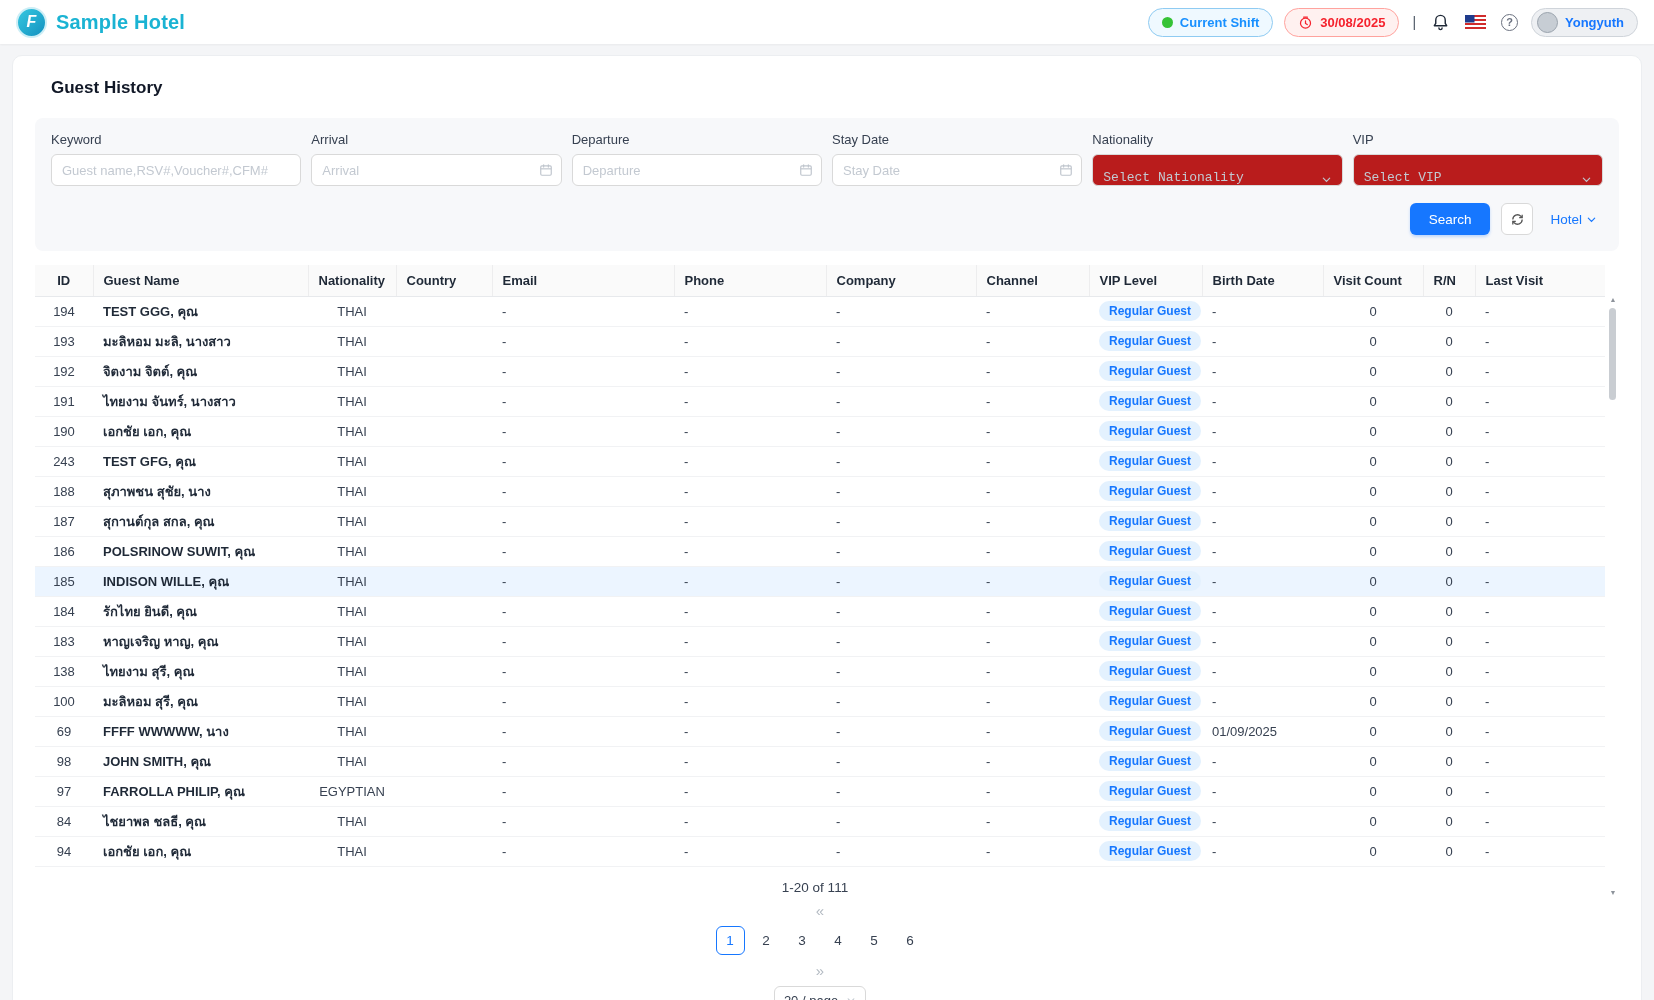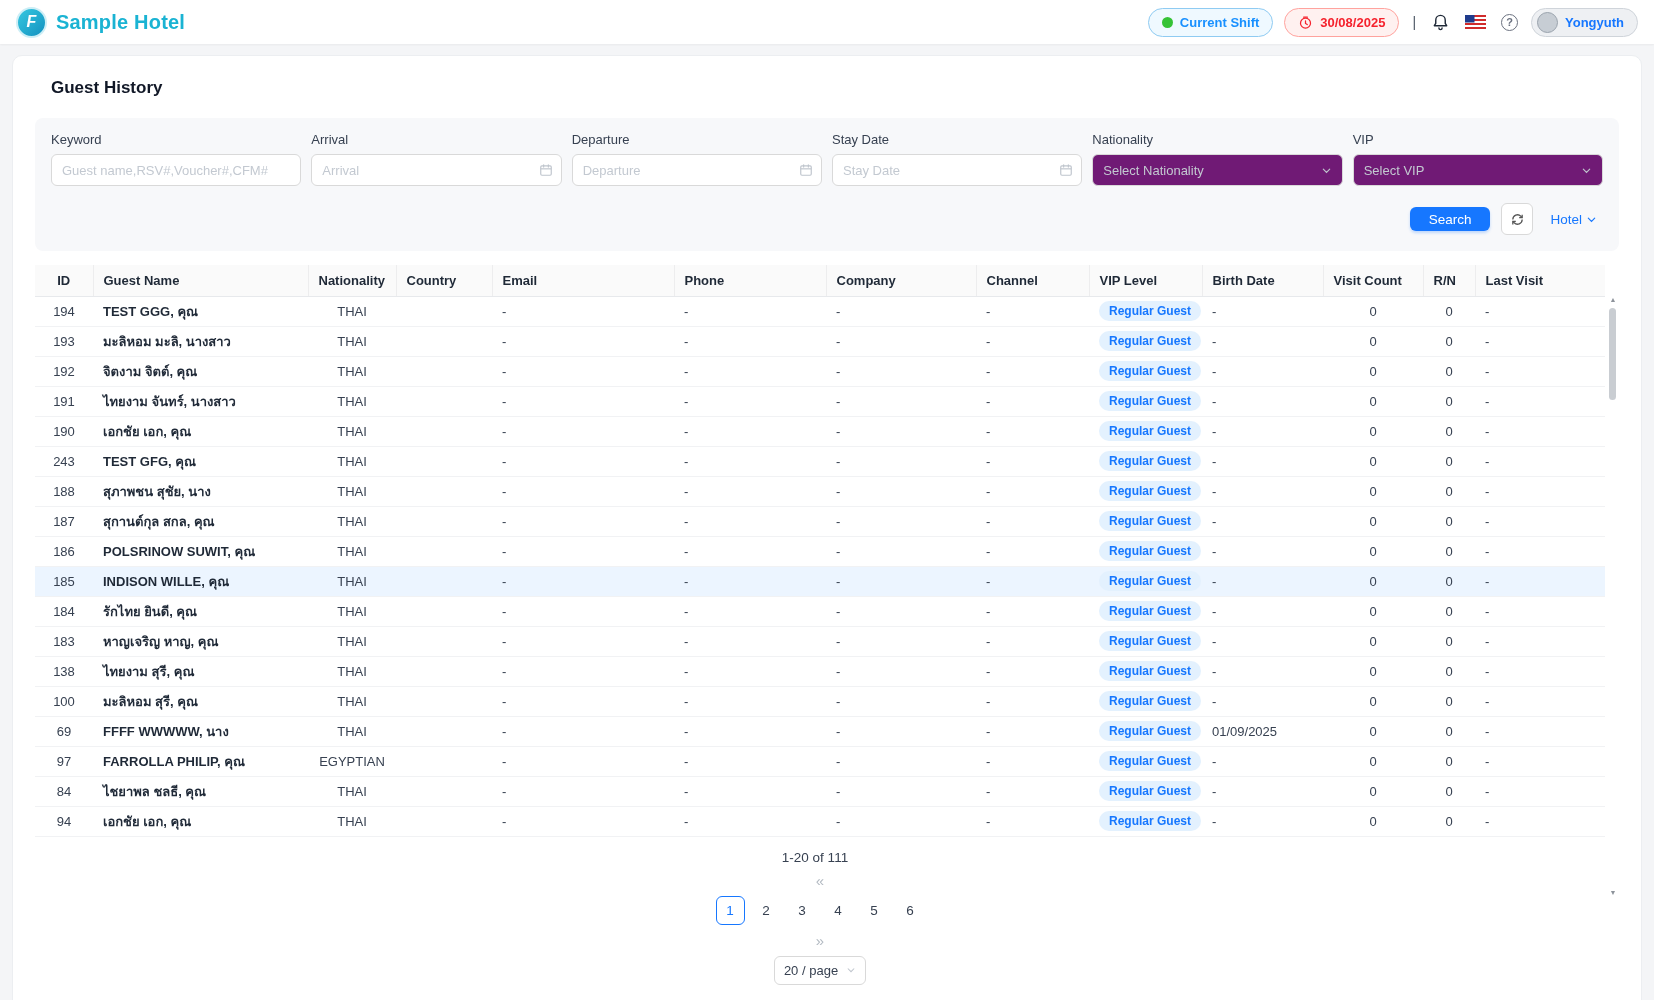--- a/index.html
+++ b/index.html
@@ -57,27 +57,27 @@
     width:100%; height:32px; border:1px solid #d9d9d9; border-radius:6px;
     padding:0 10px; font-size:13px; color:#374151; background:#fff;
     font-family:"Liberation Sans", sans-serif; outline:none;
   }
   .f-input::placeholder { color:#c3c9d1; }
   .date-wrap { position:relative; }
   .date-wrap .f-input { padding-right:30px; }
   .date-wrap svg { position:absolute; right:9px; top:9px; }
   .f-select {
     width:100%; height:32px; border:1px solid #d9d9d9; border-radius:6px;
-    padding:0 10px; background:#701a75; display:flex; align-items:center;
-    justify-content:space-between; cursor:pointer;
+    padding:0 10px; background:#b91c1c; display:flex; align-items:flex-end;
+    justify-content:space-between; cursor:pointer;font-family:Liberation Mono, monospace;
   }
   .f-select .ph { font-size:13px; color:#c3c9d1; }
   .filter-actions { display:flex; justify-content:flex-end; align-items:center; gap:11px; margin-top:17px; }
   .search-btn {
-    height:24px; padding:0 19px; background:#1677ff; color:#fff; border:none;
+    height:32px; padding:0 19px; background:#1677ff; color:#fff; border:none;
     border-radius:6px; font-size:13.5px; cursor:pointer; font-family:"Liberation Sans", sans-serif;
     box-shadow:0 2px 3px rgba(22,119,255,.25);
   }
   .refresh-btn {
     width:32px; height:32px; background:#fff; border:1px solid #d9d9d9;
     border-radius:6px; display:flex; align-items:center; justify-content:center; cursor:pointer;
   }
   .more-link { color:#1677ff; font-size:13.5px; display:flex; align-items:center; gap:4px; cursor:pointer; background:none; border:none; font-family:"Liberation Sans", sans-serif; }
   
   .table-wrap { position:relative; padding-right:14px; }
@@ -507,20 +507,35 @@
             <td>-</td>
             <td>-</td>
             <td>-</td>
             <td><span class="badge">Regular Guest</span></td>
             <td>01/09/2025</td>
             <td style="text-align: center;">0</td>
             <td style="text-align: center;">0</td>
             <td>-</td>
           </tr>
           <tr>
+            <td style="text-align: center;">98</td>
+            <td class="name">JOHN SMITH, คุณ</td>
+            <td style="text-align: center;">THAI</td>
+            <td></td>
+            <td>-</td>
+            <td>-</td>
+            <td>-</td>
+            <td>-</td>
+            <td><span class="badge">Regular Guest</span></td>
+            <td>-</td>
+            <td style="text-align: center;">0</td>
+            <td style="text-align: center;">0</td>
+            <td>-</td>
+          </tr>
+          <tr>
             <td style="text-align: center;">97</td>
             <td class="name">FARROLLA PHILIP, คุณ</td>
             <td style="text-align: center;">EGYPTIAN</td>
             <td></td>
             <td>-</td>
             <td>-</td>
             <td>-</td>
             <td>-</td>
             <td><span class="badge">Regular Guest</span></td>
             <td>-</td>

